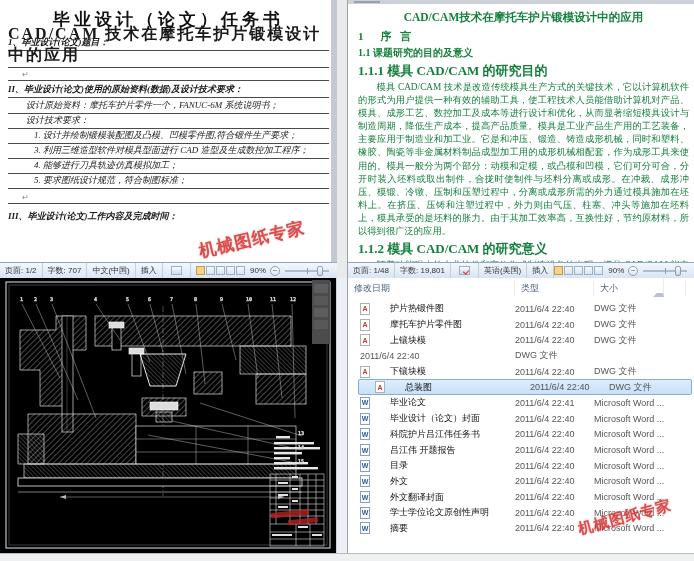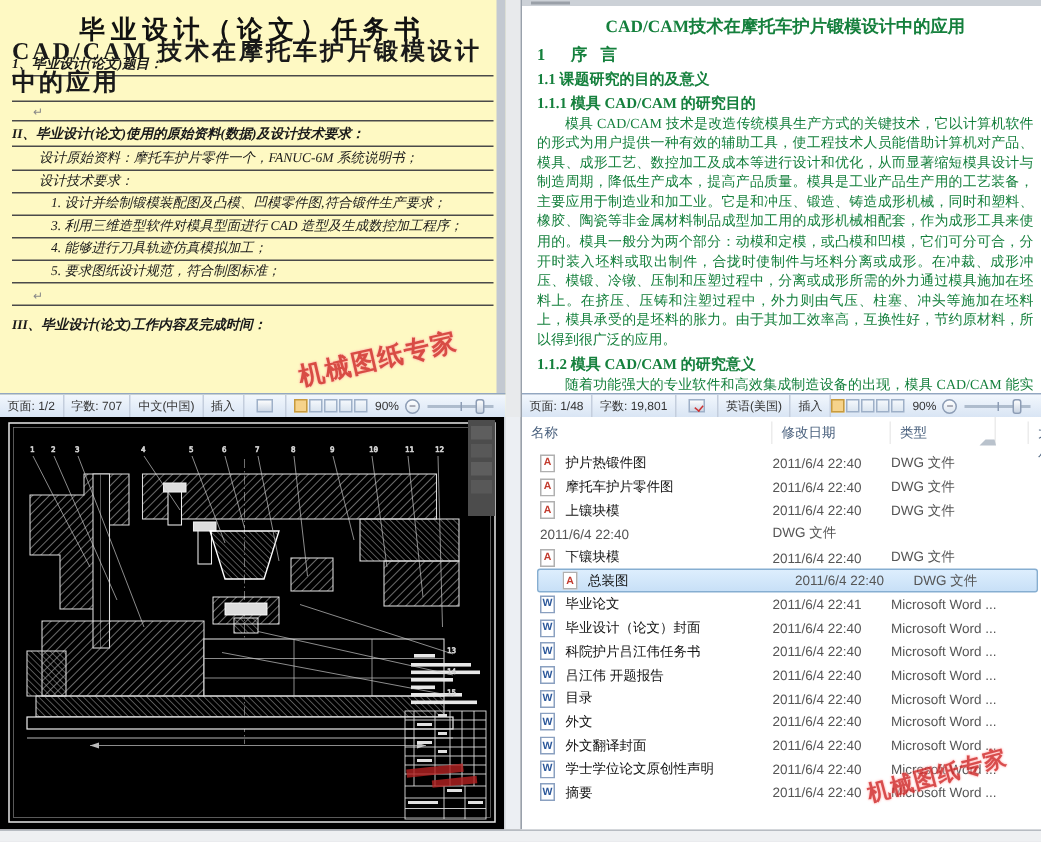--- a/index.html
+++ b/index.html
@@ -1,21 +1,21 @@
 <!DOCTYPE html>
 <html><head>
 <meta charset="utf-8">
 <style>
   html,body{margin:0;padding:0;}
   body{
     width:694px;height:561px;position:relative;overflow:hidden;
     background:#e8eaec;font-family:"Liberation Serif",serif;
   }
   
-  .doc-left{position:absolute;left:0;top:0;width:337px;height:278px;background:#fef9c3;}
+  .doc-left{position:absolute;left:0;top:0;width:337px;height:278px;background:#ffffff;}
   .doc-left .page-edge{position:absolute;right:0;top:0;width:6px;height:262px;background:#c3c9d1;}
   .doc-right{position:absolute;left:347px;top:0;width:347px;height:278px;background:#fff;border-left:1px solid #99a1ab;box-sizing:border-box;}
   .cad-quad{position:absolute;left:0;top:278px;width:347px;height:275px;background:#000;}
   .cad-strip{position:absolute;left:336px;top:0;width:11px;height:275px;background:#eceff3;border-left:1px solid #cfd3d8;box-sizing:border-box;}
   .files-quad{position:absolute;left:347px;top:278px;width:347px;height:275px;background:#fff;border-left:1px solid #99a1ab;box-sizing:border-box;font-family:"Liberation Sans",sans-serif;}
   .bottom-strip{position:absolute;left:0;top:553px;width:694px;height:8px;background:#eef0f2;border-top:1px solid #b7bcc2;box-sizing:border-box;}
 
   
   .t-title{height:28px;padding-top:8px;text-align:center;font-size:17px;font-weight:bold;letter-spacing:4px;color:#111;}
   .t-row{margin:0 8px;border-bottom:1px solid #4a4a4a;font-size:9px;color:#1a1a1a;display:flex;align-items:flex-end;padding-bottom:1px;box-sizing:border-box;}
@@ -27,21 +27,21 @@
   .t-pilcrow{color:#888;font-size:8px;padding-left:14px;}
   .h15{height:15px;} .h17{height:17px;} .h13{height:13px;} .h16{height:16px;} .h20{height:20px;}
 
   
   .r-topstrip{height:4px;background:#ccd1d7;position:relative;}
   .r-topstrip .nub{position:absolute;left:6px;top:1px;width:26px;height:2px;background:#9aa0a8;}
   .r-body{padding:4px 5px 0 10px;color:#15803d;}
   .r-title{text-align:center;font-size:11.5px;font-weight:bold;margin:2px 0 3px 0;}
   .r-h1{font-size:11px;font-weight:bold;letter-spacing:3px;margin:4px 0 2px 0;}
   .r-h2{font-size:10px;font-weight:bold;margin:2px 0;}
-  .r-h3{font-size:10px;font-weight:bold;margin:2px 0 1px 0;}
+  .r-h3{font-size:13px;font-weight:bold;margin:2px 0 1px 0;}
   .r-para{font-size:9.3px;line-height:13.1px;text-align:justify;text-indent:2em;margin:0;}
 
   
   .sbar{position:absolute;left:0;right:0;bottom:0;height:16px;display:flex;align-items:center;
     background:linear-gradient(#f2f7fd,#d9e5f4);border-top:1px solid #93a7c1;box-sizing:border-box;
     font-family:"Liberation Sans",sans-serif;font-size:8px;color:#333;white-space:nowrap;}
   .sitem{padding:0 5px;border-right:1px solid #c4cedd;height:100%;display:flex;align-items:center;}
   .sicon{width:11px;height:9px;margin:0 3px;background:linear-gradient(#fdfdfd,#cdd8e6);border:1px solid #9eb0c8;box-sizing:border-box;}
   .spell{position:relative;}
   .spell::after{content:"";position:absolute;left:4px;top:2px;width:3px;height:4px;border-right:1px solid #c33;border-bottom:1px solid #c33;transform:rotate(40deg);}
@@ -56,21 +56,21 @@
 
   
   .fhead{display:grid;grid-template-columns:167px 79px 92px 1fr;height:21px;align-items:center;
     color:#4a617e;font-size:9px;position:relative;}
   .fhead>div{padding-left:6px;border-right:1px solid #ececec;height:15px;line-height:15px;}
   .sortcaret{position:absolute;left:305px;top:0;width:0;height:0;border-left:4px solid transparent;border-right:4px solid transparent;border-bottom:4px solid #b9c2cc;}
   .frows{padding-top:2px;}
   .frow{display:grid;grid-template-columns:155px 79px 92px 1fr;height:15.7px;align-items:center;
     font-size:9px;margin:0 2px 0 12px;box-sizing:border-box;}
   .frow.sel{background:linear-gradient(#ddeefd,#c8e0f7);border:1px solid #86aed1;border-radius:2px;margin-left:10px;padding-left:16px;}
-  .fname{display:flex;align-items:center;gap:7px;color:#111;overflow:hidden;white-space:nowrap;}
+  .fname{display:flex;align-items:center;gap:20px;color:#111;overflow:hidden;white-space:nowrap;}
   .fdate,.ftype{color:#555;overflow:hidden;white-space:nowrap;}
   .fsize{color:#555;overflow:hidden;white-space:nowrap;}
   .ficon{width:10px;height:12px;background:#fff;border:1px solid #b0b0b0;box-sizing:border-box;
     font:bold 7px "Liberation Sans",sans-serif;display:flex;align-items:center;justify-content:center;flex:none;}
   .ficon.dwg{color:#c23b2e;}
   .ficon.word{color:#2b579a;border-color:#8aa0c0;}
 
   
   .wm{position:absolute;color:#d22f2f;font-weight:bold;font-size:17px;letter-spacing:1px;
     transform:rotate(-13deg);text-shadow:0 0 2px #ffb3b3,0 0 1px #ff8888;opacity:.85;white-space:nowrap;
@@ -323,21 +323,20 @@
         <text x="298" y="171">14</text>
         <line x1="148" y1="157" x2="302" y2="186"></line>
         <text x="298" y="185">15</text>
       </g>
   </svg>
   <div class="cad-strip"></div>
 </div>
 
 <div class="files-quad">
   <div class="fhead">
-    <div>名称</div>
     <div>修改日期</div>
     <div>类型</div>
     <div>大小</div>
     <div class="sortcaret"></div>
   </div>
   <div class="frows">
   <div class="frow">
     <div class="fname">
           <span class="ficon dwg">A</span>
           <span class="flabel">护片热锻件图</span>

